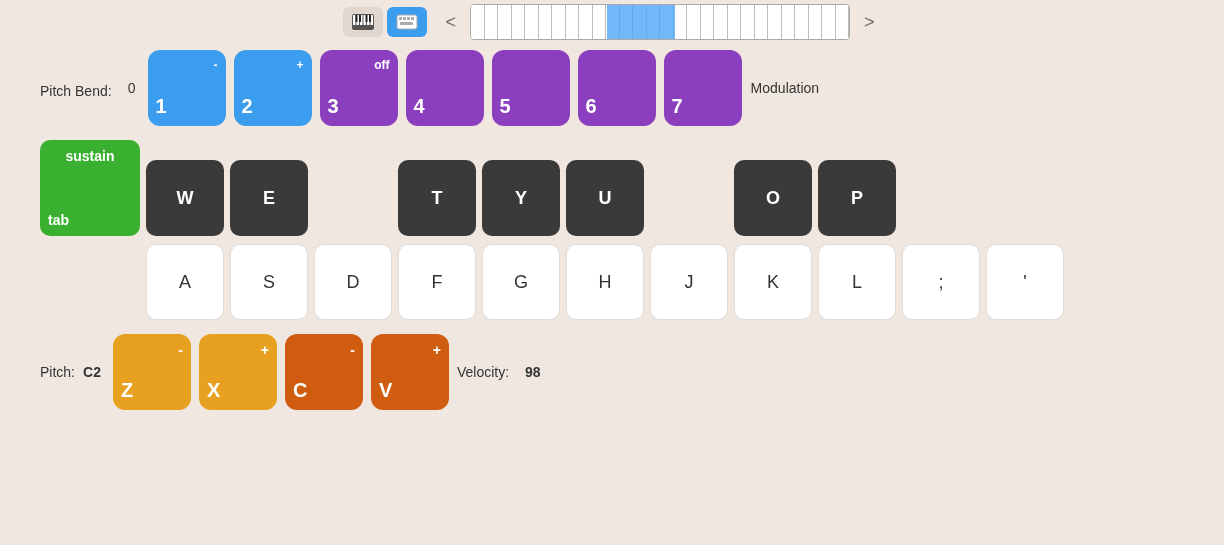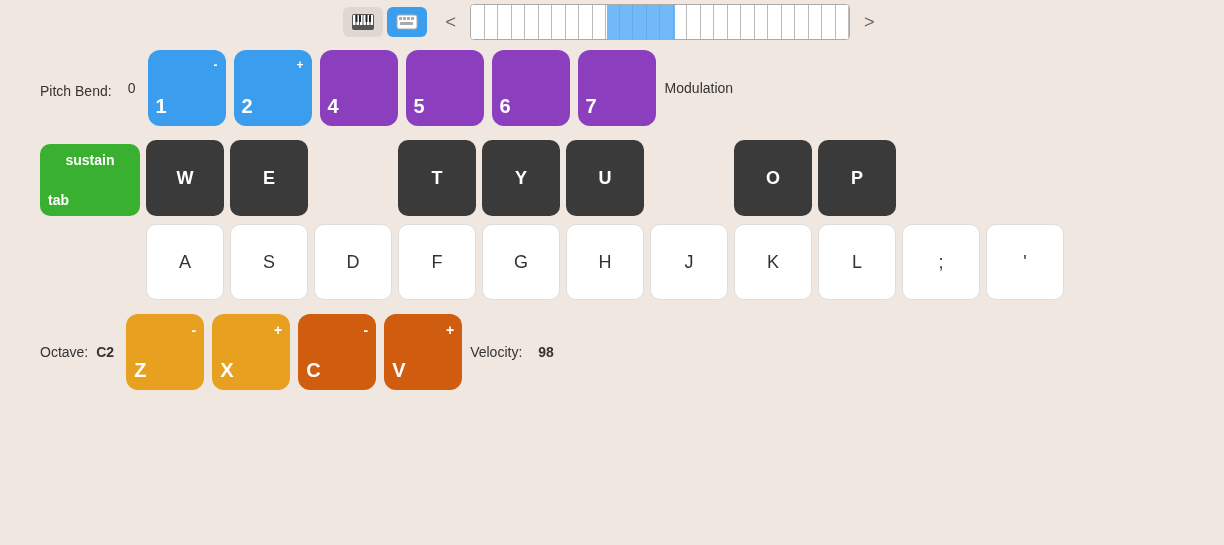--- a/index.html
+++ b/index.html
@@ -170,21 +170,21 @@
     
     .keyboard-section {
       display: flex;
       flex-direction: column;
       gap: 6px;
     }
 
     
     .sustain-key {
       width: 100px;
-      height: 72px;
+      height: 96px;
       border-radius: 10px;
       background: #3ab030;
       color: white;
       font-weight: 700;
       font-size: 14px;
       border: none;
       cursor: pointer;
       display: flex;
       flex-direction: column;
       align-items: center;
@@ -431,20 +431,24 @@
       <button class="key-btn blue">
         <span class="top-label">-</span>
         <span class="bottom-label">1</span>
       </button>
 
       <button class="key-btn blue">
         <span class="top-label">+</span>
         <span class="bottom-label">2</span>
       </button>
 
+      <button class="key-btn purple">
+        <span class="top-label">off</span>
+        <span class="bottom-label">3</span>
+      </button>
 
       <button class="key-btn purple">
         <span class="top-label"></span>
         <span class="bottom-label">4</span>
       </button>
 
       <button class="key-btn purple">
         <span class="top-label"></span>
         <span class="bottom-label">5</span>
       </button>
@@ -505,21 +509,21 @@
         <button class="white-key">H</button>
         <button class="white-key">J</button>
         <button class="white-key">K</button>
         <button class="white-key">L</button>
         <button class="white-key">;</button>
         <button class="white-key">'</button>
       </div>
     </div>
 
     <div class="octave-row">
-      <span class="octave-label">Octave:</span>
+      <span class="octave-label">Pitch:</span>
       <span class="octave-value">C2</span>
 
       <button class="octave-btn yellow">
         <span class="top-label">-</span>
         <span class="bottom-label">Z</span>
       </button>
 
       <button class="octave-btn yellow">
         <span class="top-label">+</span>
         <span class="bottom-label">X</span>

